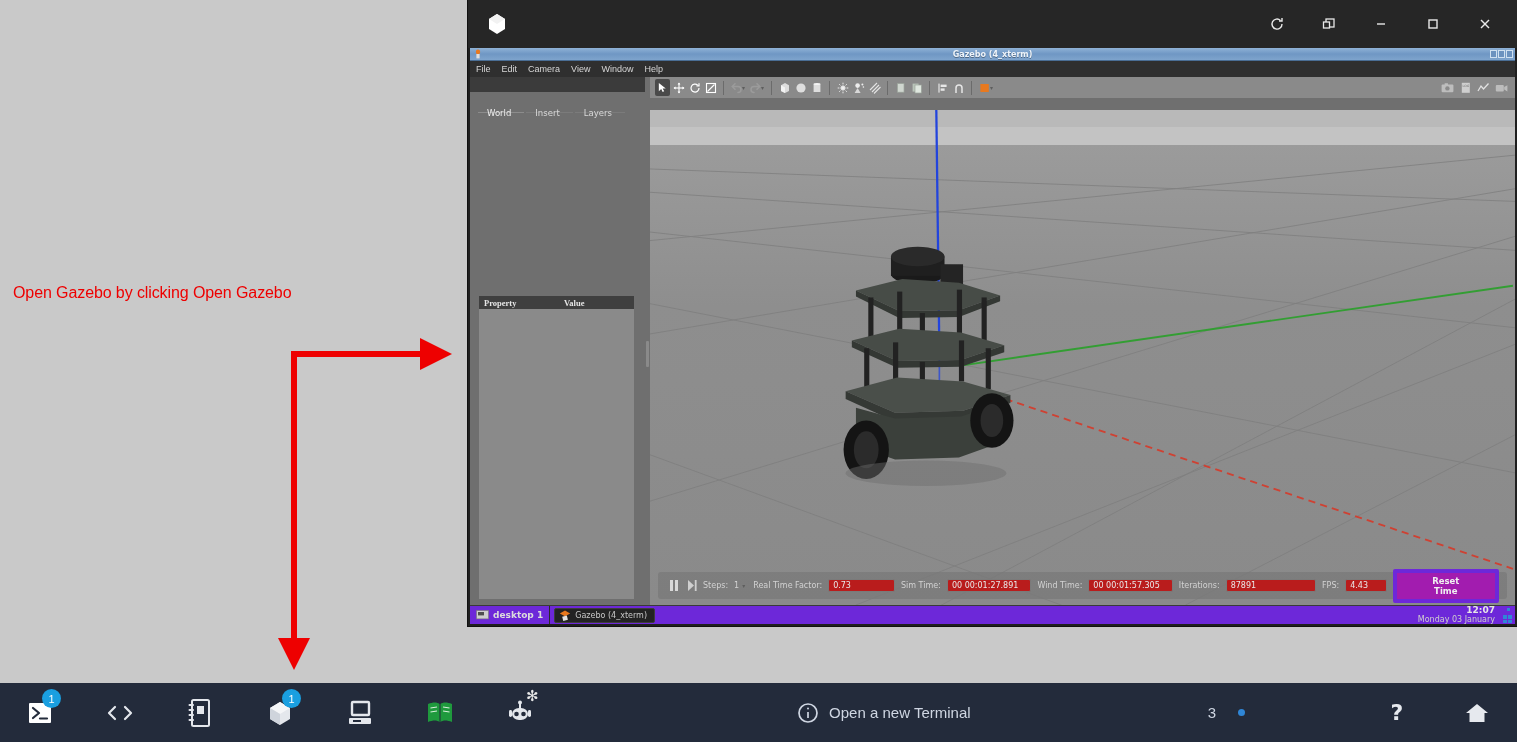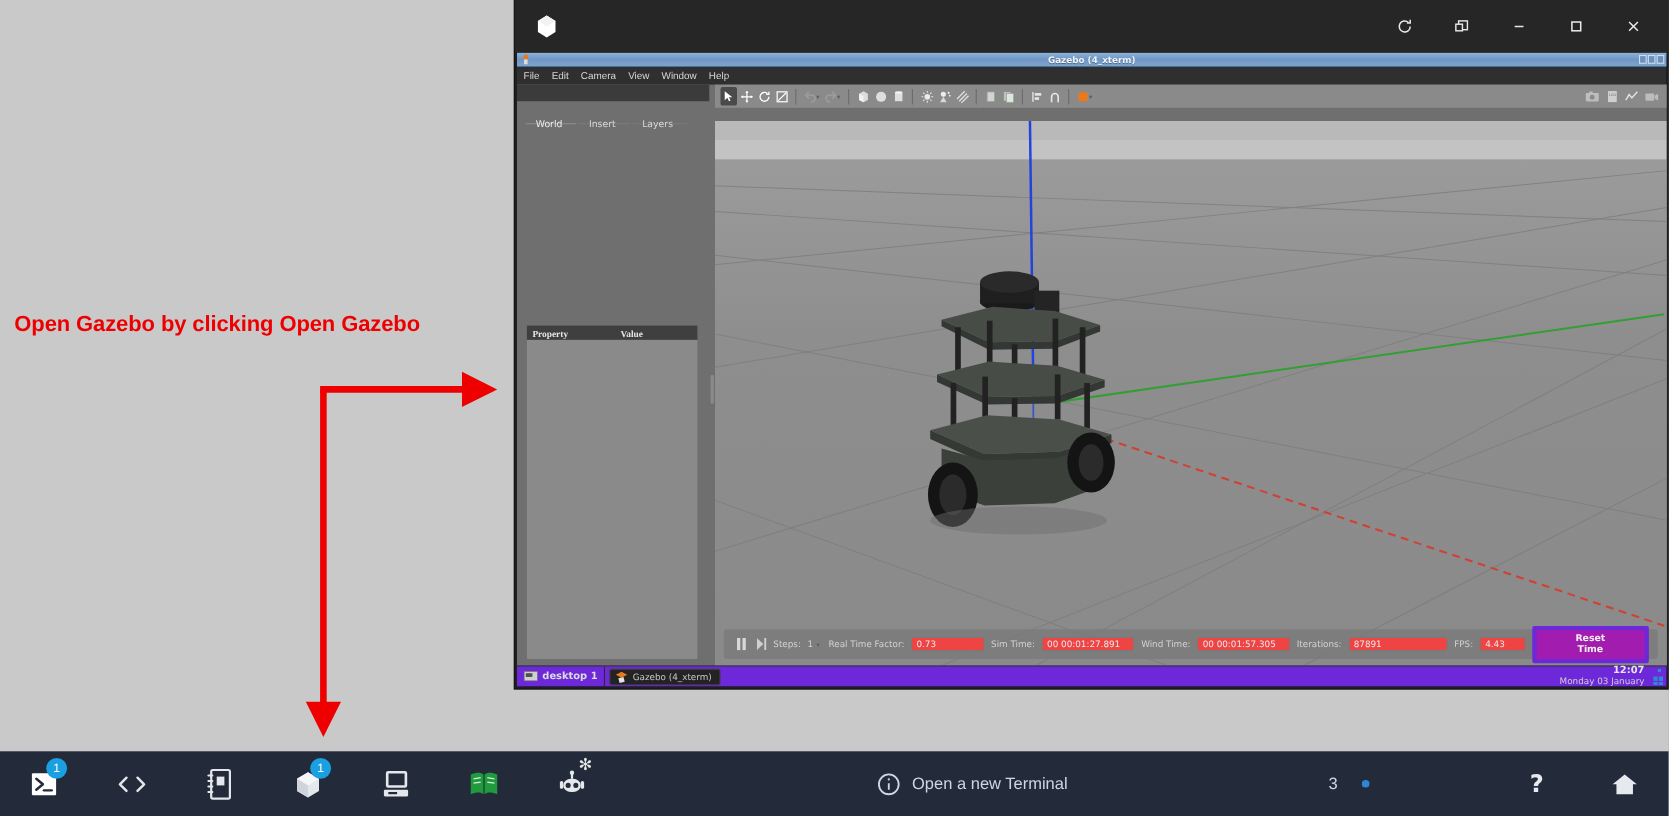--- a/index.html
+++ b/index.html
@@ -13,21 +13,21 @@
 
   
   .desktop-bg {
     position: absolute; left: 0; top: 0; width: 1517px; height: 683px;
     background: #c9c9c9;
   }
 
   
   .annot-text {
     position: absolute; left: 13px; top: 284px;
-    color: #ee0000; font-size: 20px; font-weight: bold;
+    color: #ee0000; font-size: 16px; font-weight: normal;
     letter-spacing: -0.1px; white-space: nowrap;
     font-family: "Liberation Sans", sans-serif;
   }
   .annot-arrow { position: absolute; left: 270px; top: 330px; }
 
   
   .app-window {
     position: absolute; left: 468px; top: 0; width: 1049px; height: 626px;
     background: #1f1f1f;
     box-shadow: 0 0 0 1px #111;
@@ -158,21 +158,21 @@
   .gz-status {
     position: absolute; left: 8px; right: 8px; bottom: 6px; height: 27px;
     background: rgba(120,120,120,0.72); border-radius: 3px;
     display: flex; align-items: center; padding: 0 8px; gap: 6px;
   }
   .st-lbl {
     font-size: 8px; color: #d2d2d2;
     font-family: "DejaVu Sans", sans-serif; white-space: nowrap;
   }
   .st-box {
-    background: #ef4444; border: 1px solid #7a7a7a; border-radius: 2px;
+    background: #b91c1c; border: 1px solid #7a7a7a; border-radius: 2px;
     font-size: 8px; color: #e9e9e9; padding: 1px 4px; height: 13px;
     display: flex; align-items: center;
     font-family: "DejaVu Sans", sans-serif;
   }
   .st-box.w1 { width: 68px; }
   .st-box.w2 { width: 86px; }
   .st-box.w3 { width: 92px; }
   .st-box.w4 { width: 42px; }
   .st-btn {
     margin-left: auto; background: #a21caf; border: 4px solid #6d28d9;

